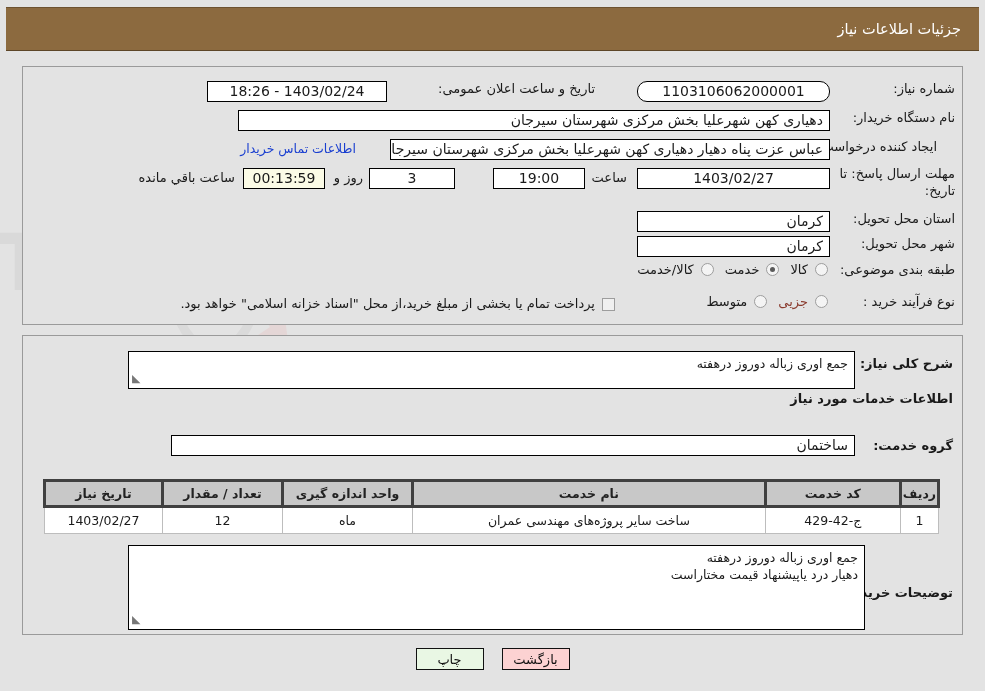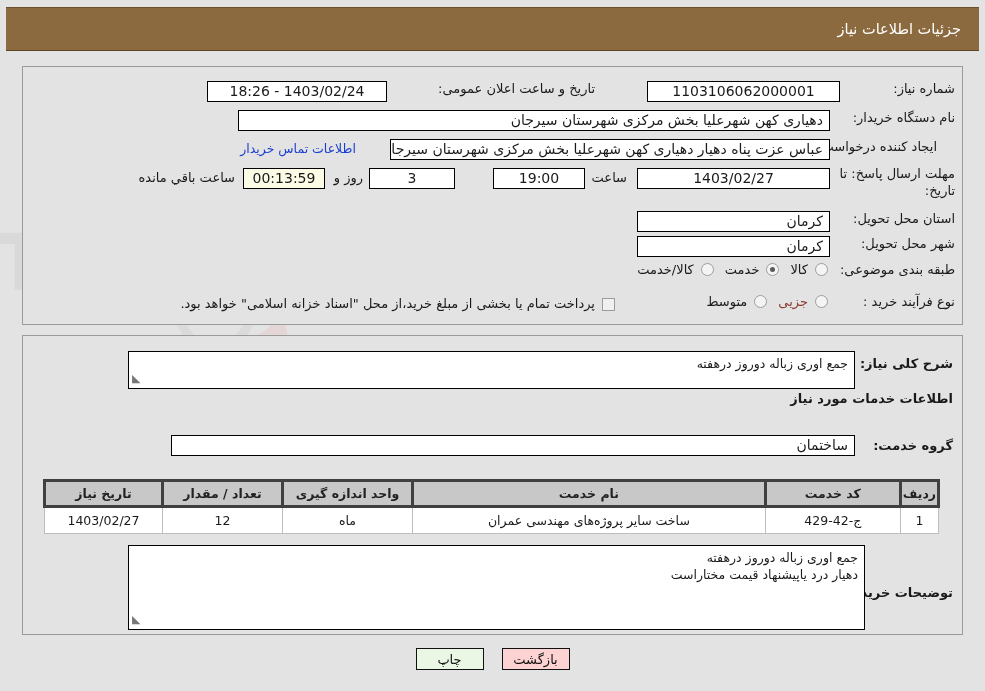--- a/index.html
+++ b/index.html
@@ -209,21 +209,21 @@
 
 <div class="page-header">
   <span class="title">جزئیات اطلاعات نیاز</span>
 </div>
 
 <div class="panel" id="panel-top"></div>
 
 <div class="row" style="top:81px; right:30px; z-index:4;">
   <span class="lbl" style="width:120px;">شماره نیاز:</span>
 </div>
-<div class="fld" style="position:absolute; top:81px; right:145px; width:193px; z-index:4;">1103106062000001</div>
+<div class="fld" style="position:absolute; top:81px; right:155px; width:193px; z-index:4;border-radius:10px;">1103106062000001</div>
 
 <div class="row" style="top:81px; right:390px; z-index:4;">
   <span class="lbl">تاریخ و ساعت اعلان عمومی:</span>
 </div>
 <div class="fld" style="position:absolute; top:81px; right:598px; width:180px; z-index:4;">1403/02/24 - 18:26</div>
 
 <div class="row" style="top:110px; right:30px; z-index:4;">
   <span class="lbl" style="width:120px;">نام دستگاه خریدار:</span>
 </div>
 <div class="fld right" style="position:absolute; top:110px; right:155px; width:592px; z-index:4;">دهیاری کهن شهرعلیا بخش مرکزی شهرستان سیرجان</div>

